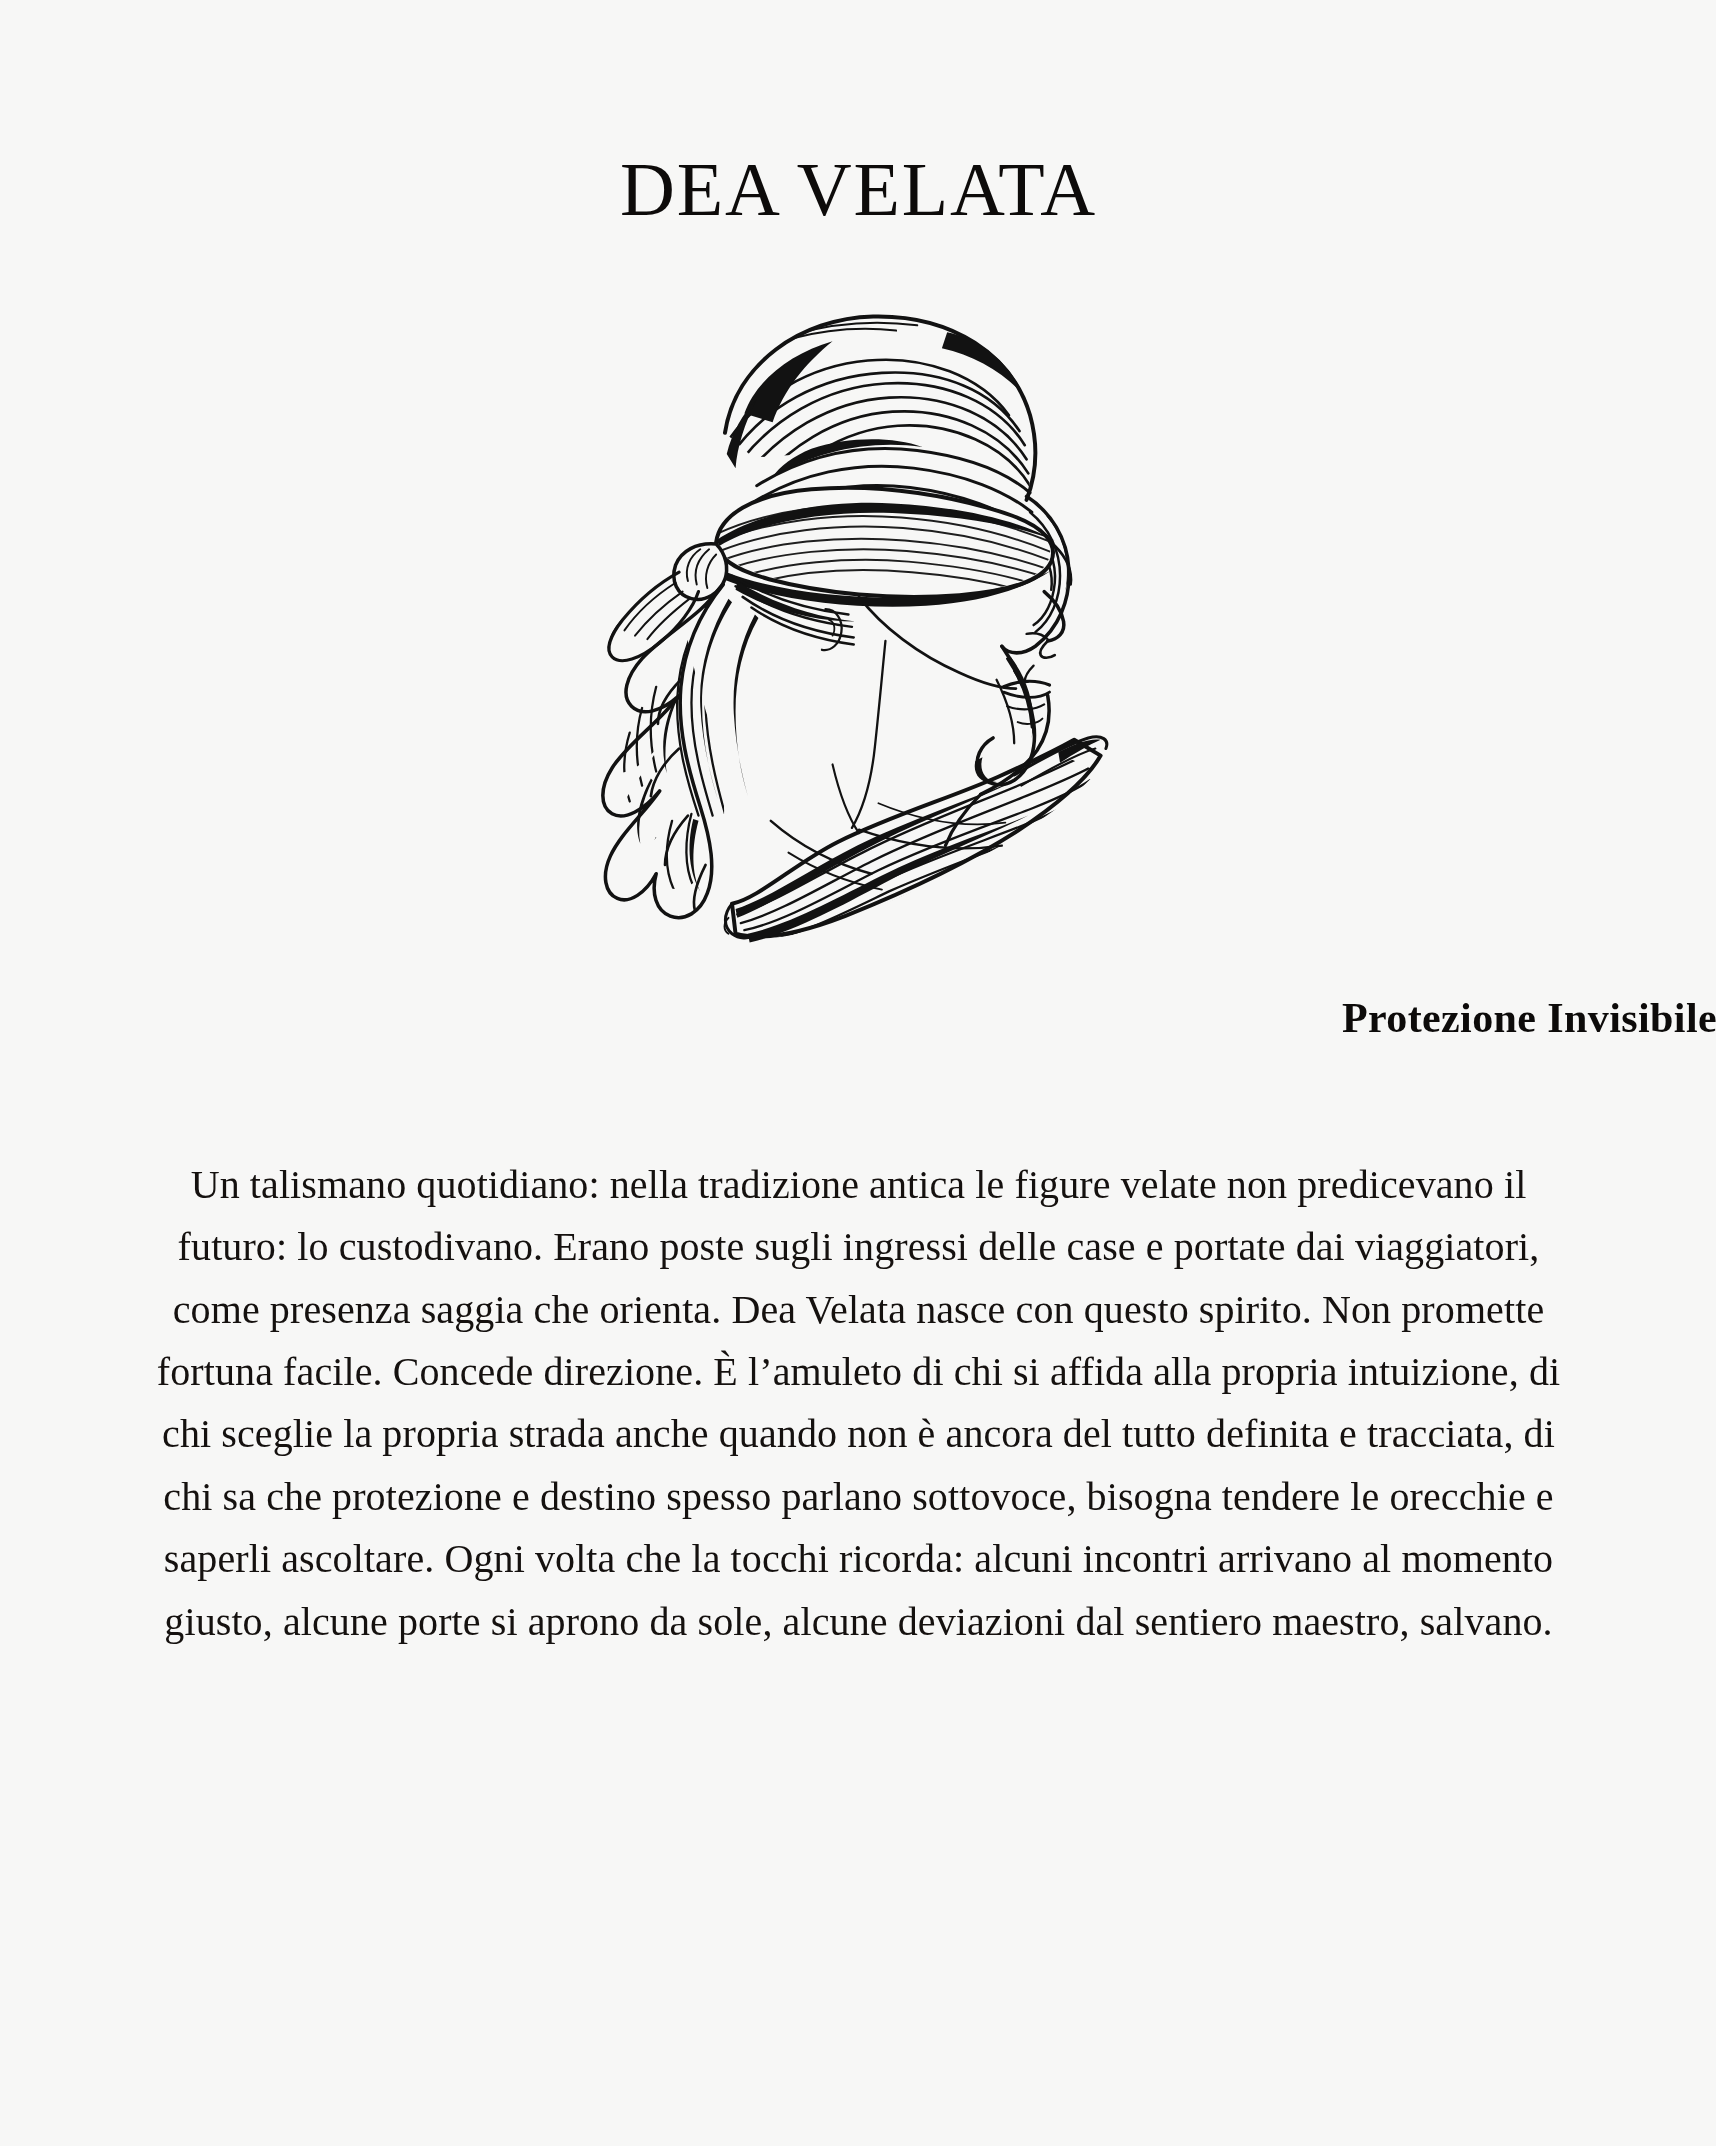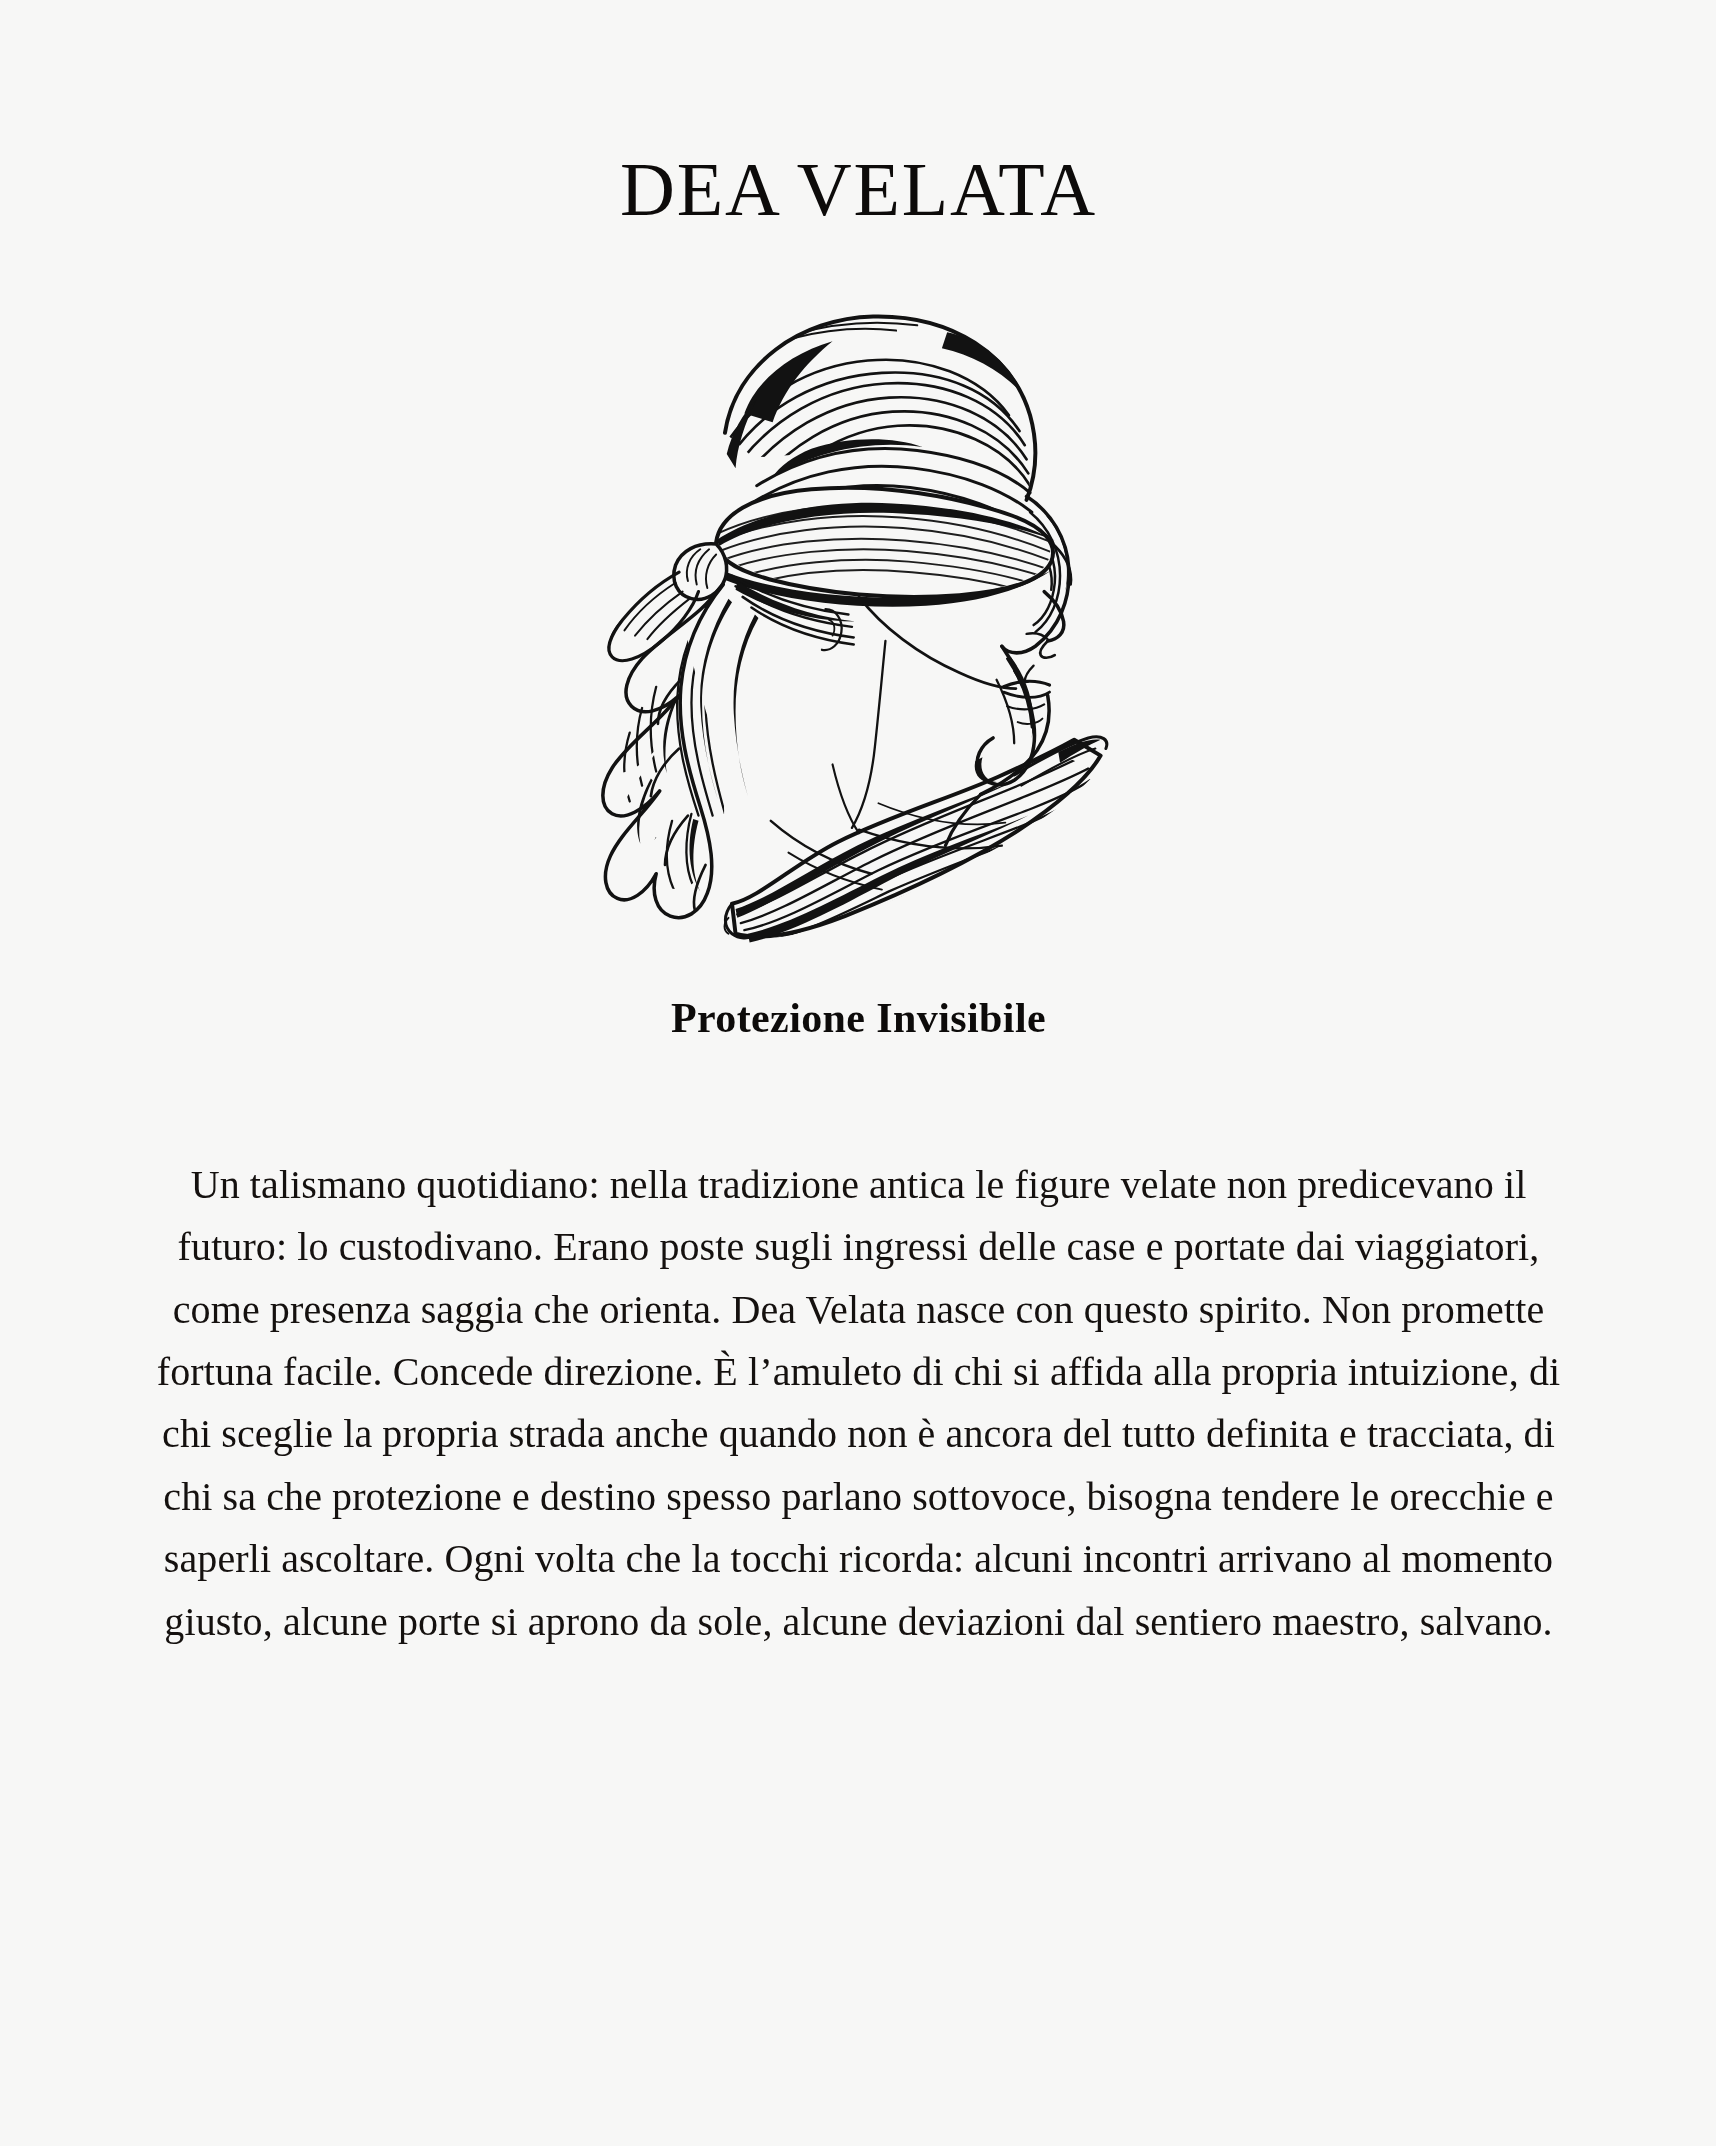--- a/index.html
+++ b/index.html
@@ -58,21 +58,21 @@
   }
 
   
   .product-subtitle {
     margin: 0;
     padding-top: 16px;
     font-family: "Liberation Serif", "DejaVu Serif", serif;
     font-size: 42px;
     font-weight: 700;
     letter-spacing: 0.4px;
-    text-align: center;
+    text-align: right;
     color: #0d0b0a;
     width: 100%;
   }
 
   
   .product-description {
     margin: 17px;
     padding-top: 95px;
     width: 1412px;
     font-family: "Liberation Serif", "DejaVu Serif", serif;

